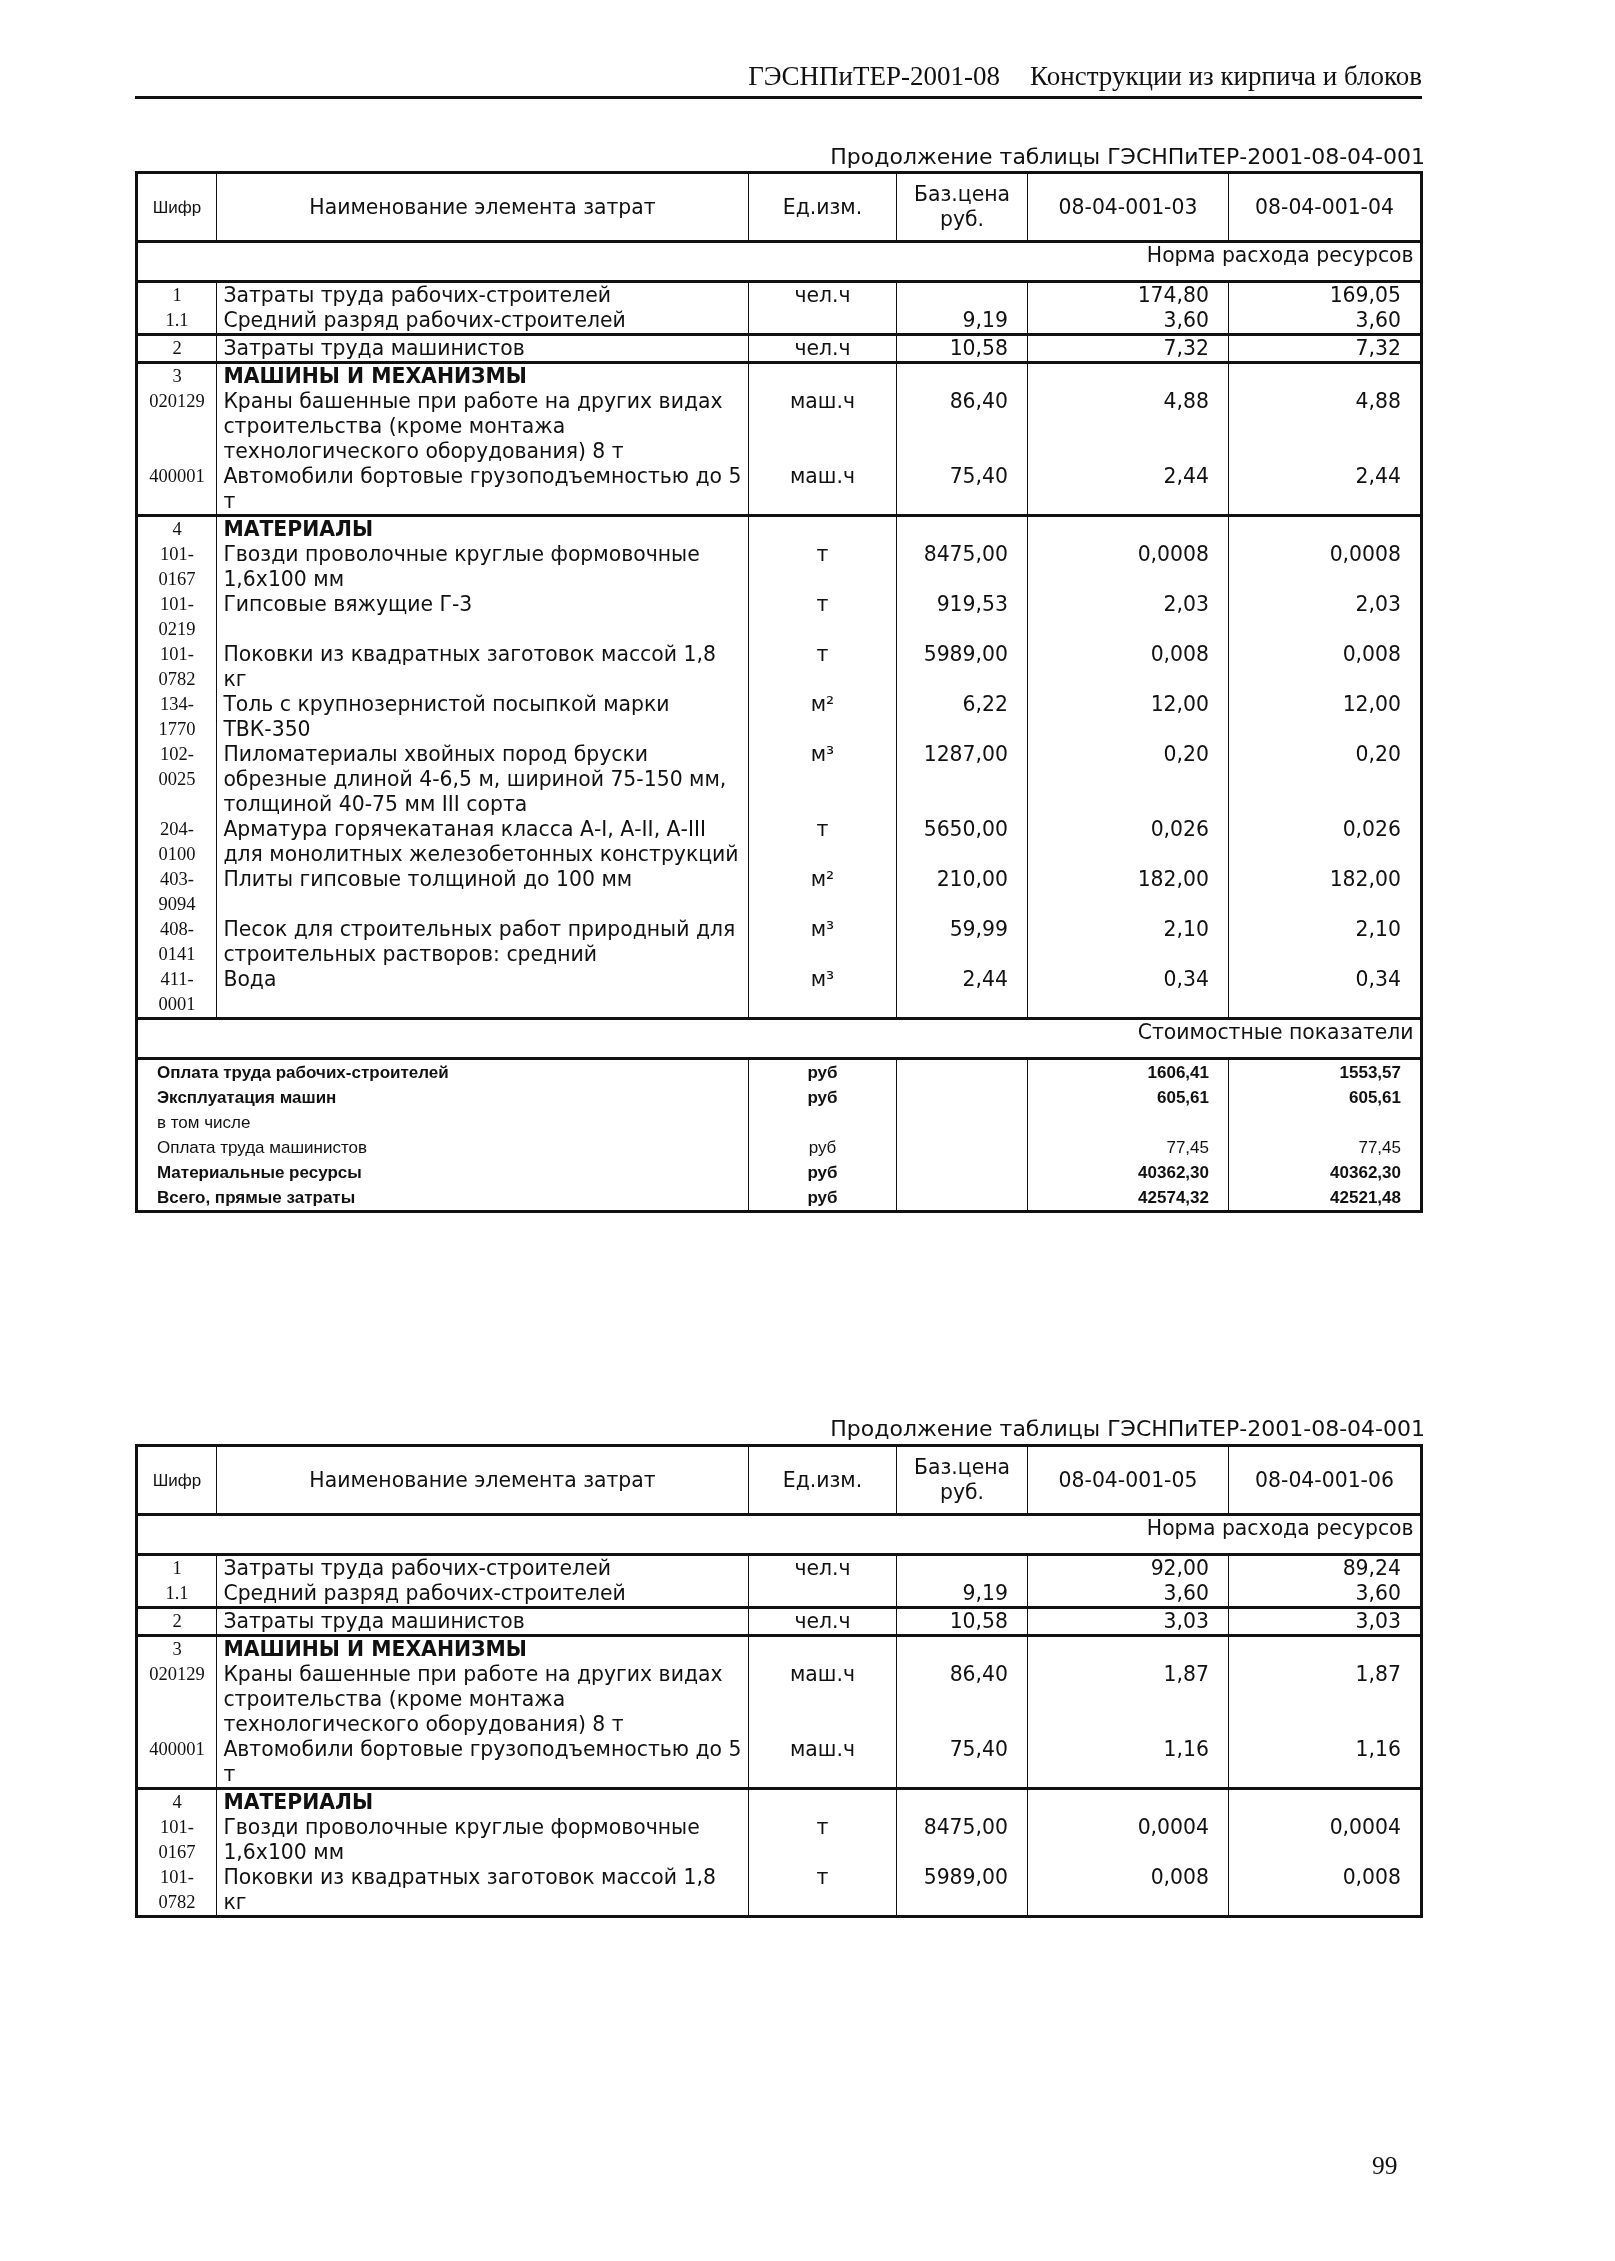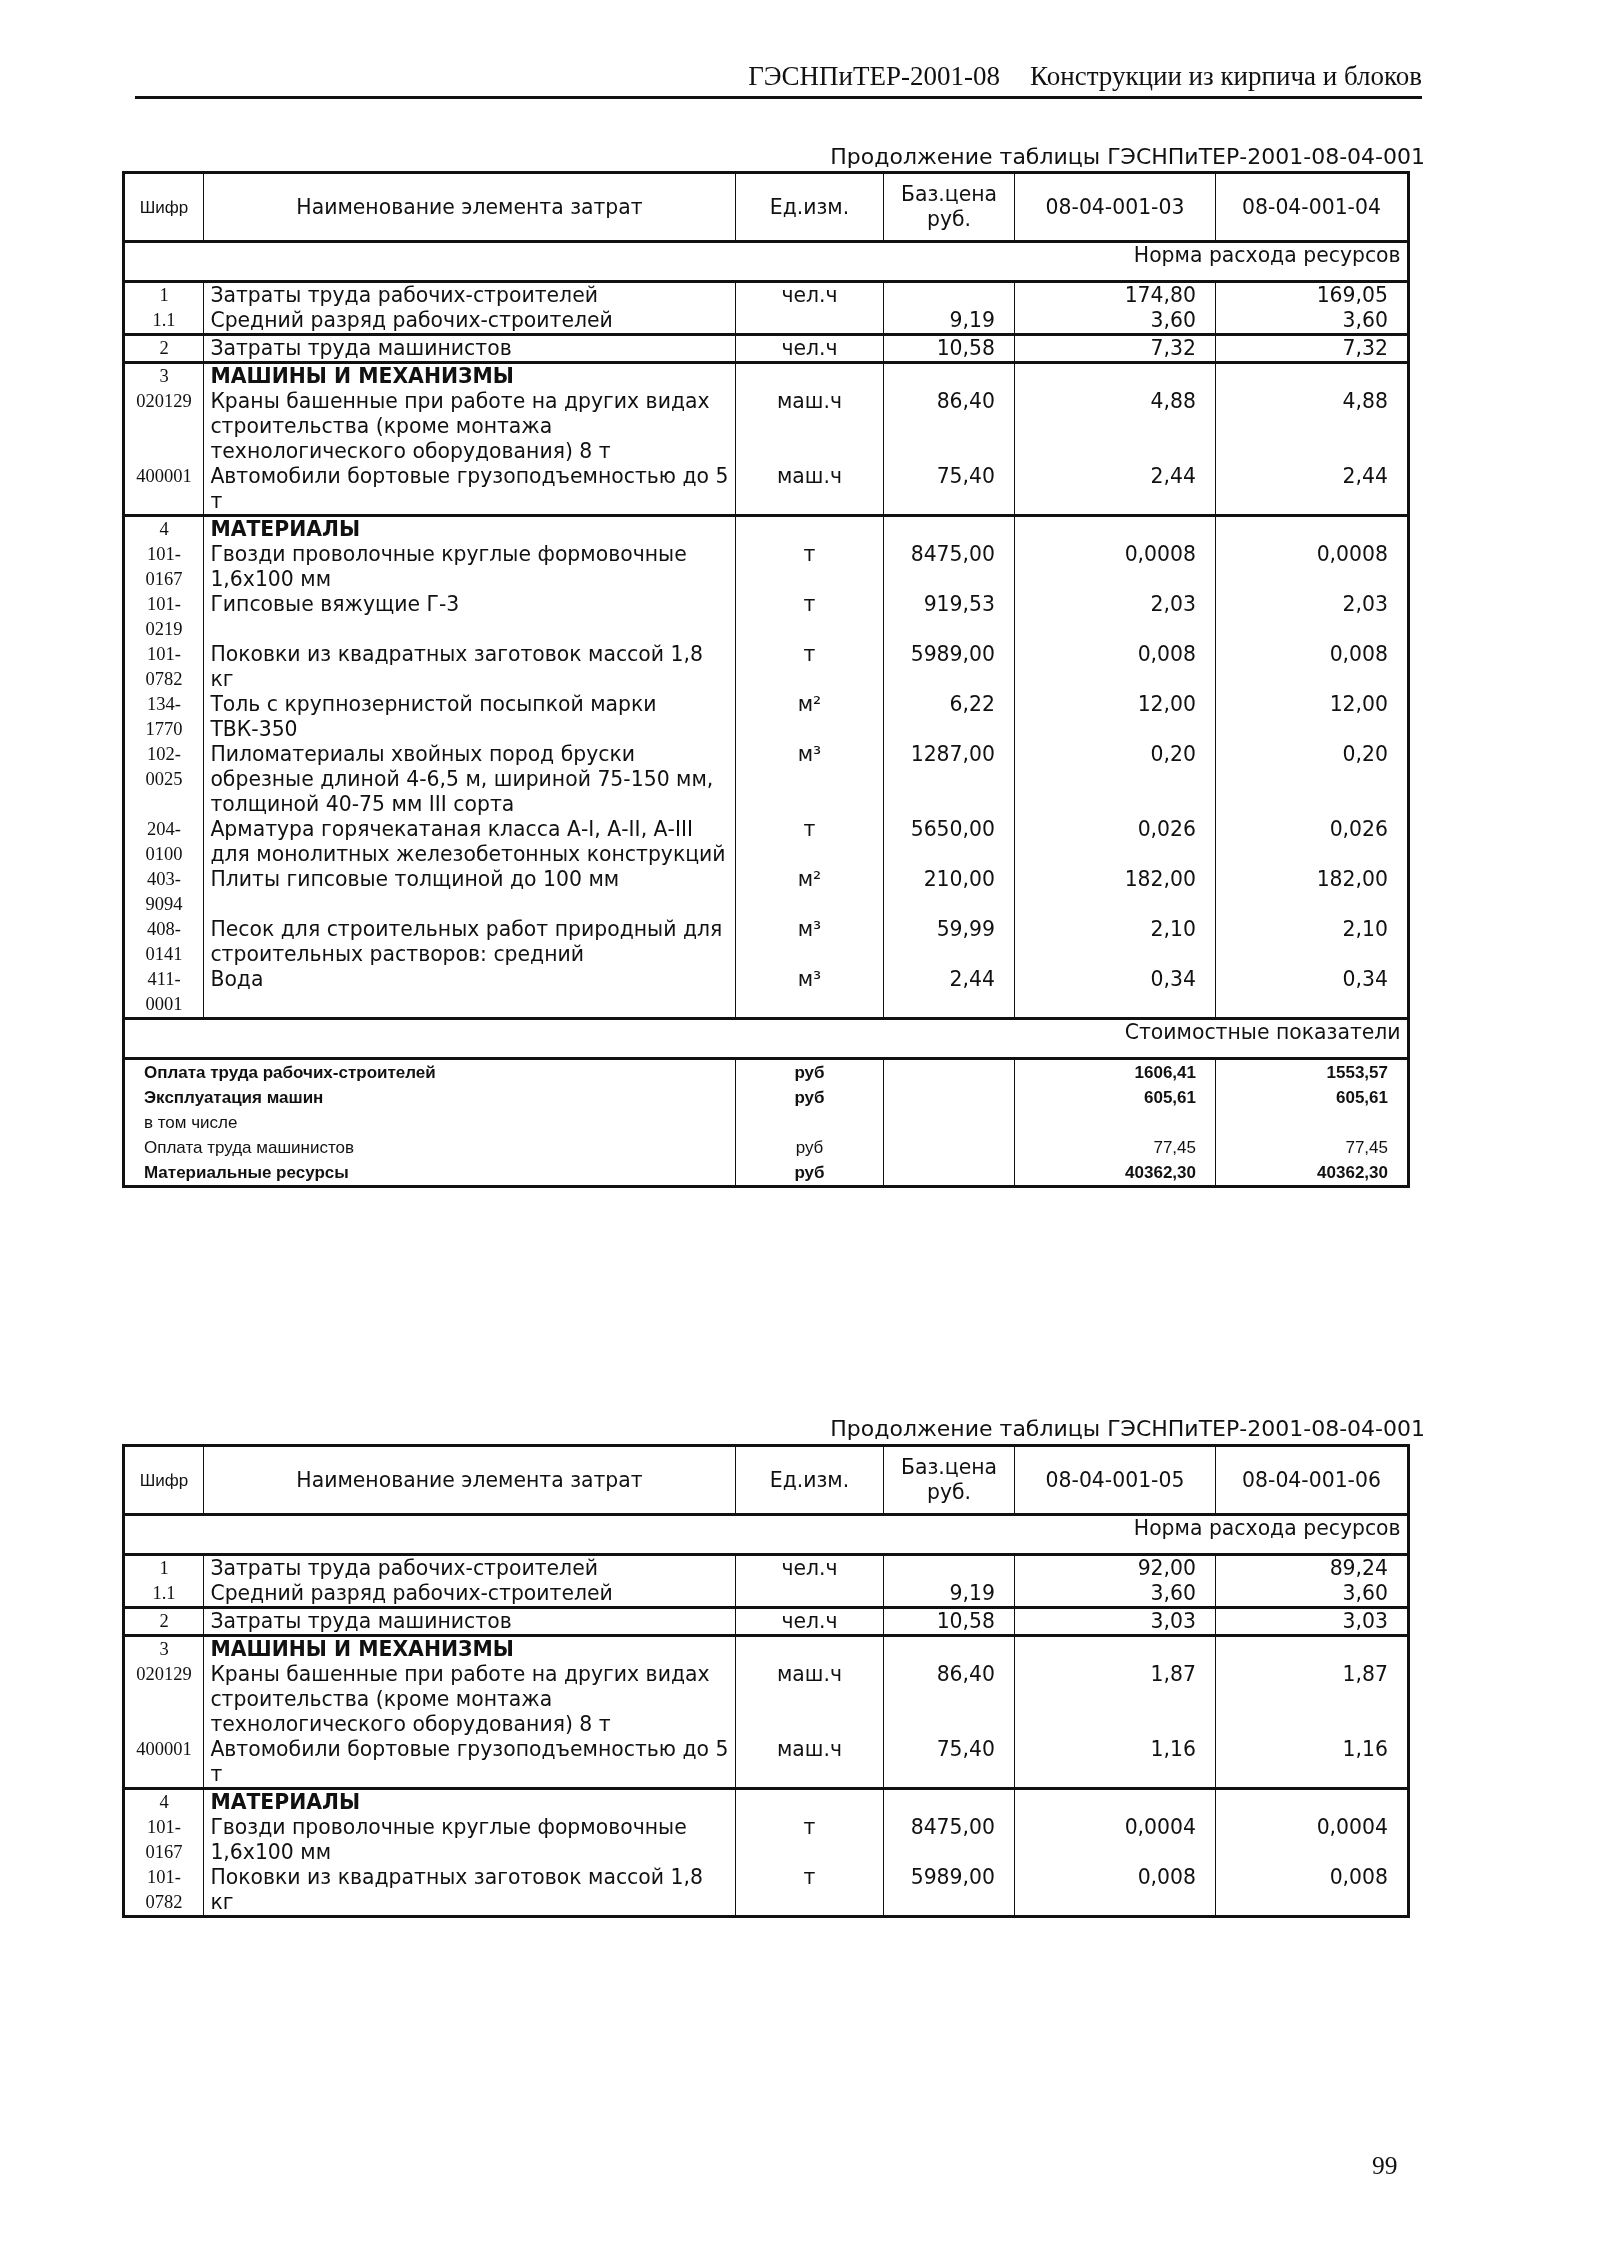--- a/index.html
+++ b/index.html
@@ -5,21 +5,21 @@
   html, body { margin: 0; padding: 0; background: #ffffff; }
   body { width: 1616px; height: 2261px; position: relative; overflow: hidden;
          font-family: "DejaVu Sans", sans-serif; color: #111; }
   .running-header { position: absolute; left: 135px; top: 56px; width: 1287px; height: 40px;
          border-bottom: 3.2px solid #111; text-align: right;
          font-family: "Liberation Serif", serif; font-size: 27px; line-height: 40px; }
   .running-header .rh-code { margin-right: 30px; }
   .caption { position: absolute; right: 191px; font-size: 22px; text-align: right; white-space: nowrap; }
   .cap1 { top: 144px; }
   .cap2 { top: 1416px; }
-  table.norm { position: absolute; left: 122px; width: 1287px; border-collapse: collapse;
+  table.norm { position: absolute; left: 135px; width: 1287px; border-collapse: collapse;
          table-layout: fixed; font-size: 20.4px; padding-left: 23px; }
   .t1 { top: 171px; }
   .t2 { top: 1444px; }
   table.norm td, table.norm th { padding: 0 6.4px; vertical-align: top; line-height: 25px; }
   table.norm col.c1 { width: 80px; } table.norm col.c2 { width: 532px; }
   table.norm col.c3 { width: 148px; } table.norm col.c4 { width: 131px; }
   table.norm col.c5 { width: 201px; } table.norm col.c6 { width: 193px; }
   th { font-weight: normal; border: 1.3px solid #111; height: 66px; vertical-align: middle !important; text-align: center; }
   table.norm { border: 3.2px solid #111; }
   tr.head th { border-bottom: 3.2px solid #111; }
@@ -226,20 +226,27 @@
         <td class="num small">77,45</td>
         <td class="num small">77,45</td>
       </tr>
       <tr class="cost">
         <td class="label small bold" colspan="2">Материальные ресурсы</td>
         <td class="unit small bold">руб</td>
         <td></td>
         <td class="num small bold">40362,30</td>
         <td class="num small bold">40362,30</td>
       </tr>
+      <tr class="cost">
+        <td class="label small bold" colspan="2">Всего, прямые затраты</td>
+        <td class="unit small bold">руб</td>
+        <td></td>
+        <td class="num small bold">42574,32</td>
+        <td class="num small bold">42521,48</td>
+      </tr>
     </tbody>
 </table>
 
 <div class="caption cap2">Продолжение таблицы ГЭСНПиТЕР-2001-08-04-001</div>
 <table class="norm t2">
   <colgroup>
       <col class="c1">
       <col class="c2">
       <col class="c3">
       <col class="c4">

